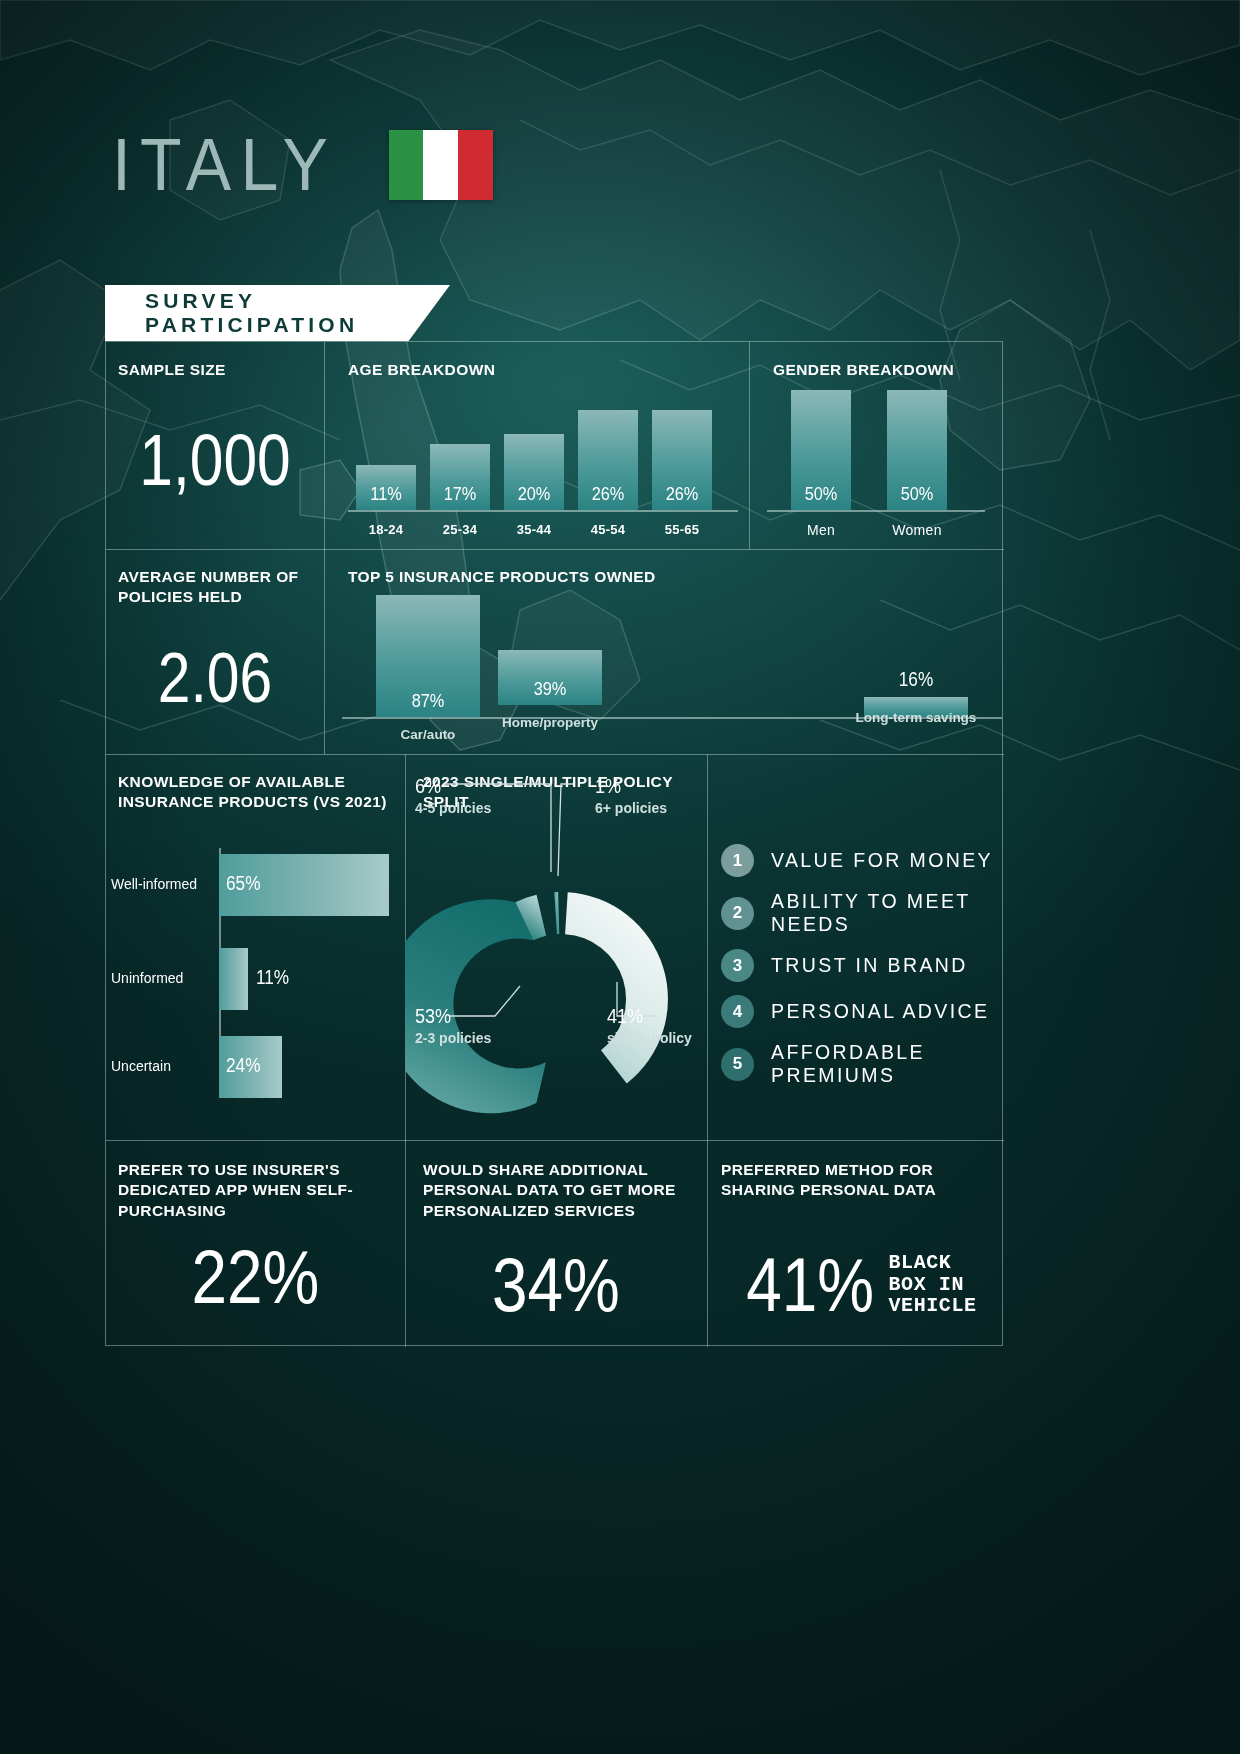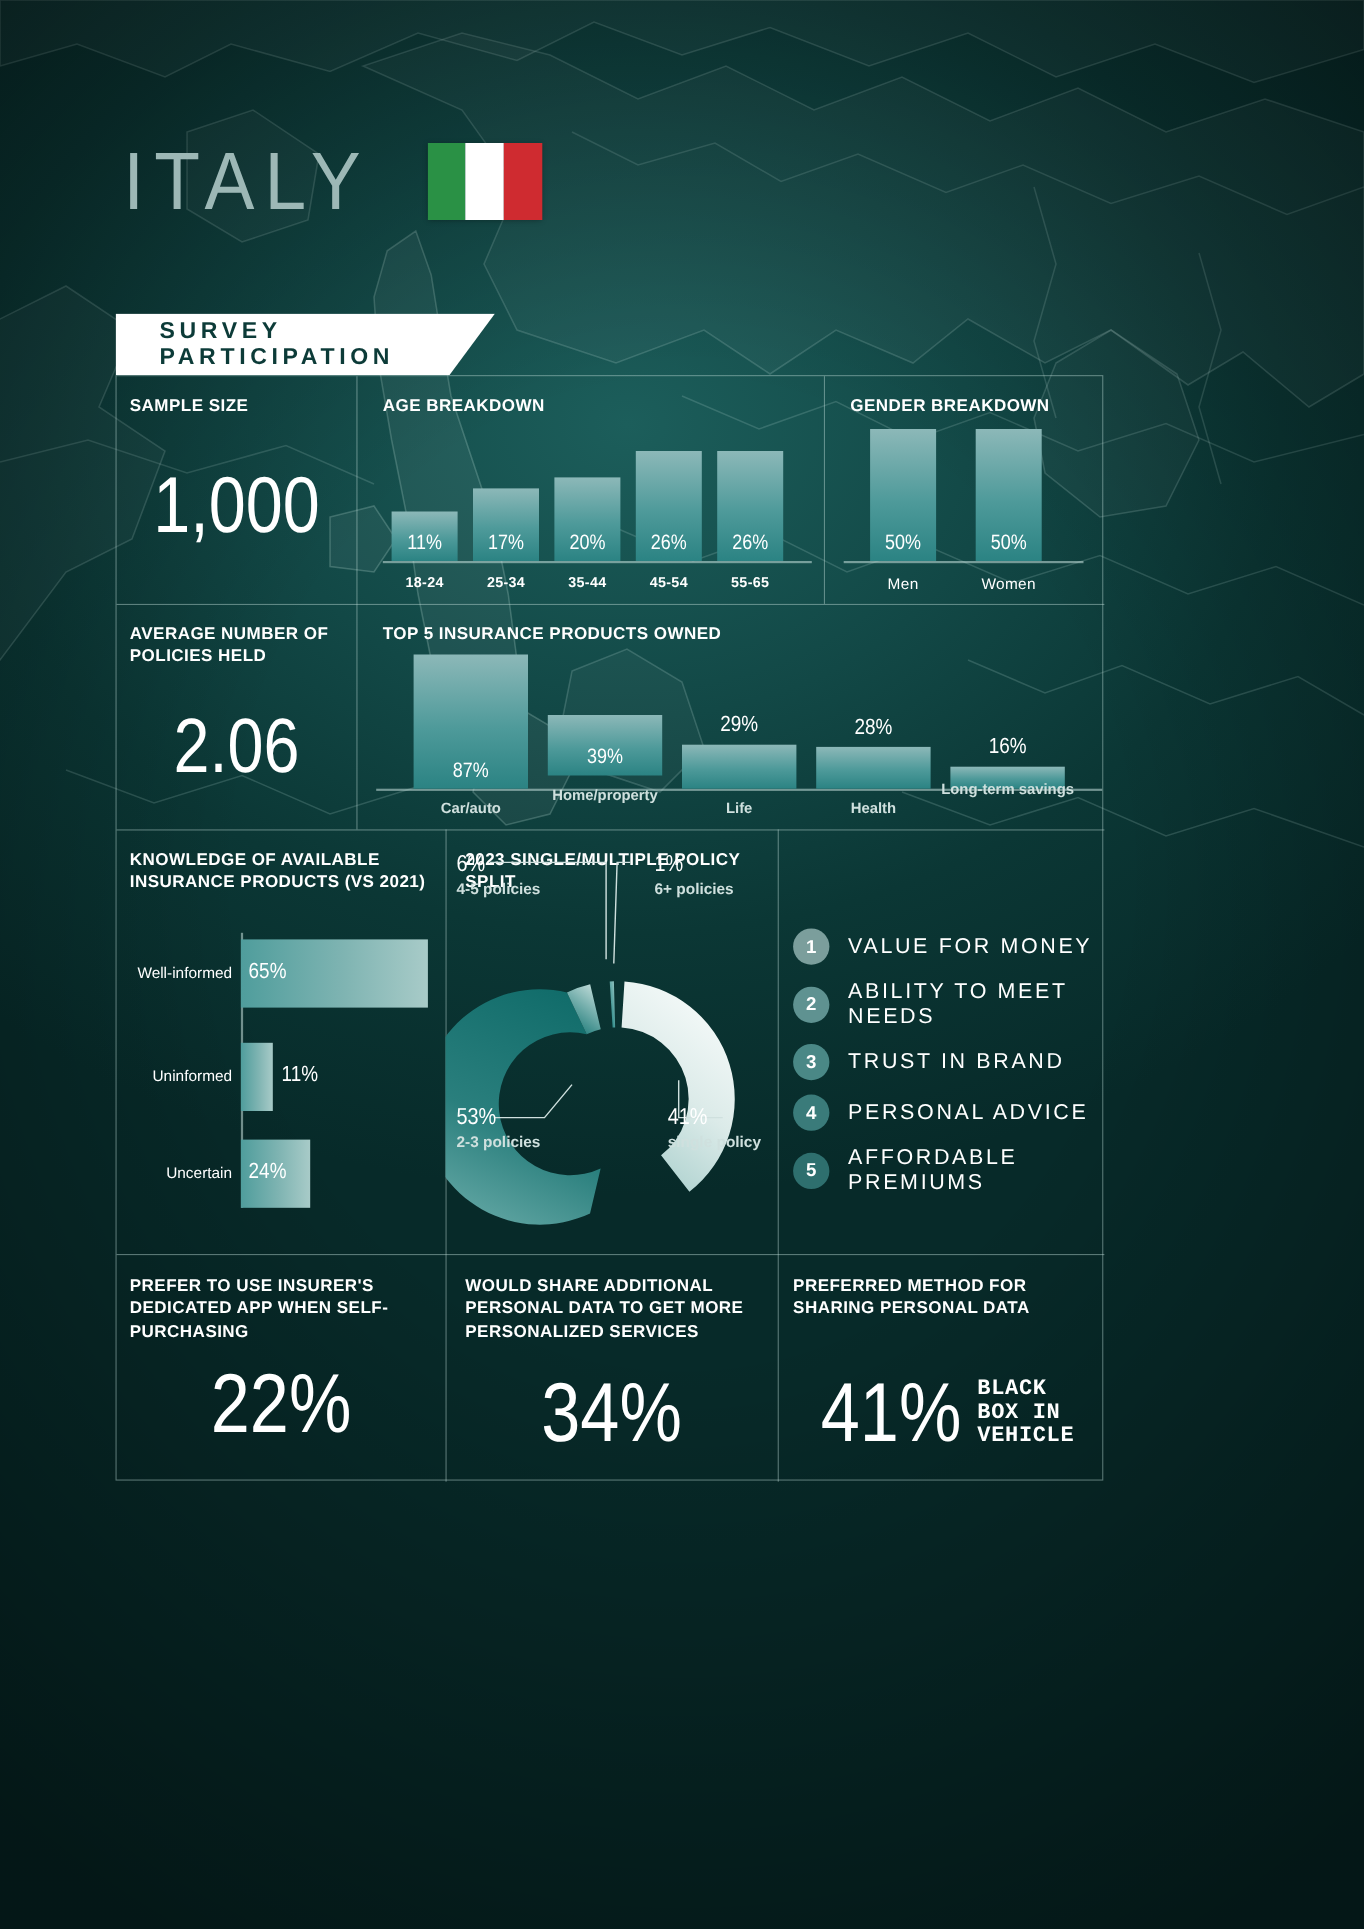--- a/index.html
+++ b/index.html
@@ -104,21 +104,21 @@
     font-family:"Liberation Sans Narrow","Liberation Sans",sans-serif;
     color:#cfe0de; font-size:13.5px; font-weight:700;
   }
 
   
   .hbar {
     position:absolute; left:0;
     background:linear-gradient(90deg,#4f9d9c 0%, #7fb4b2 55%, #a8cbc8 100%);
   }
   .hbar-label {
-    position:absolute; right:0; text-align:right;
+    position:absolute; right:0; text-align:left;
     font-family:"Liberation Sans Narrow","Liberation Sans",sans-serif;
     color:#ffffff; font-size:14px; font-weight:400;
   }
   .hbar-val {
     position:absolute;
     font-family:"Liberation Sans Narrow","Liberation Sans",sans-serif;
     color:#ffffff; font-size:20px; transform:scaleX(.86); transform-origin:left center;
   }
 
   
@@ -293,31 +293,21 @@
       <div class="prod-cat" style="top:132px;">Car/auto</div>
     </div>
 
     <div class="barwrap" style="left:174px;top:34px;width:104px;height:122px;">
       <div class="bar" style="left:0;width:104px;height:45%;">
         <div class="bar-val">39%</div>
       </div>
       <div class="prod-cat" style="top:132px;">Home/property</div>
     </div>
 
-    <div class="barwrap" style="left:296px;top:46px;width:104px;height:122px;">
-      <div class="bar" style="left:0;width:104px;height:33%;"></div>
-      <div class="prod-val" style="bottom:46px;">29%</div>
-      <div class="prod-cat" style="top:132px;">Life</div>
-    </div>
-
-    <div class="barwrap" style="left:418px;top:46px;width:104px;height:122px;">
-      <div class="bar" style="left:0;width:104px;height:31%;"></div>
-      <div class="prod-val" style="bottom:44px;">28%</div>
-      <div class="prod-cat" style="top:132px;">Health</div>
-    </div>
+
 
     <div class="barwrap" style="left:540px;top:46px;width:104px;height:122px;">
       <div class="bar" style="left:0;width:104px;height:16%;"></div>
       <div class="prod-val" style="bottom:26px;">16%</div>
       <div class="prod-cat" style="top:115px;">Long-term savings</div>
     </div>
   </div>
 
   <div class="cell" style="left:0;top:412px;width:299px;height:386px;">
     <div class="panel-title" style="position:absolute;left:12px;top:18px;width:280px;">

